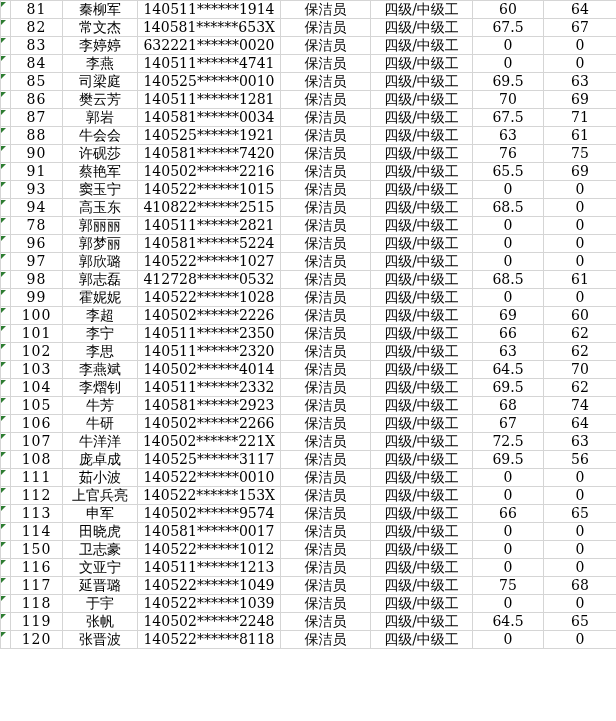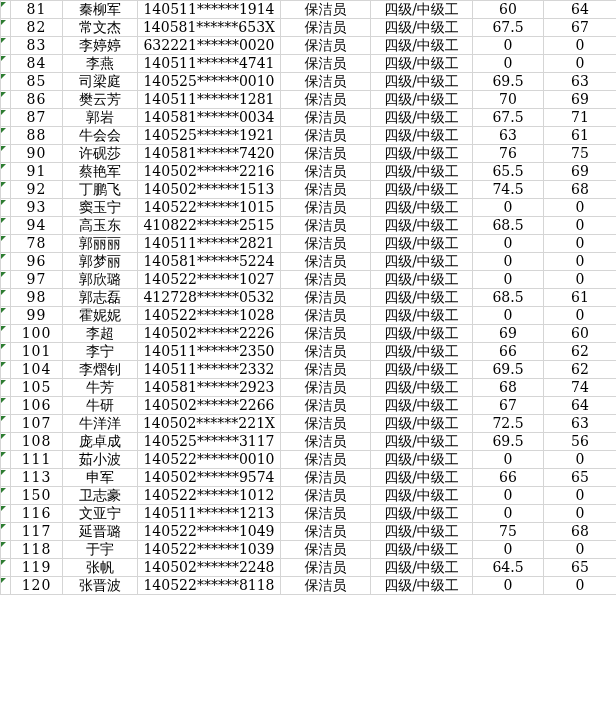--- a/index.html
+++ b/index.html
@@ -183,32 +183,20 @@
       <td class="id-cell">140502******2216</td>
       <td class="job-cell">保洁员</td>
       <td class="grade-cell">四级/中级工</td>
       <td class="score-cell">65.5</td>
       <td class="score-cell">69</td>
     </tr>
         <tr>
       <td class="ind-cell">
             <span class="tri" style="border-top-color: rgb(46, 125, 50);"></span>
           </td>
-      <td class="num-cell">92</td>
-      <td class="name-cell">丁鹏飞</td>
-      <td class="id-cell">140502******1513</td>
-      <td class="job-cell">保洁员</td>
-      <td class="grade-cell">四级/中级工</td>
-      <td class="score-cell">74.5</td>
-      <td class="score-cell">68</td>
-    </tr>
-        <tr>
-      <td class="ind-cell">
-            <span class="tri" style="border-top-color: rgb(46, 125, 50);"></span>
-          </td>
       <td class="num-cell">93</td>
       <td class="name-cell">窦玉宁</td>
       <td class="id-cell">140522******1015</td>
       <td class="job-cell">保洁员</td>
       <td class="grade-cell">四级/中级工</td>
       <td class="score-cell">0</td>
       <td class="score-cell">0</td>
     </tr>
         <tr>
       <td class="ind-cell">
@@ -303,20 +291,44 @@
       <td class="id-cell">140511******2350</td>
       <td class="job-cell">保洁员</td>
       <td class="grade-cell">四级/中级工</td>
       <td class="score-cell">66</td>
       <td class="score-cell">62</td>
     </tr>
         <tr>
       <td class="ind-cell">
             <span class="tri" style="border-top-color: rgb(46, 125, 50);"></span>
           </td>
+      <td class="num-cell">102</td>
+      <td class="name-cell">李思</td>
+      <td class="id-cell">140511******2320</td>
+      <td class="job-cell">保洁员</td>
+      <td class="grade-cell">四级/中级工</td>
+      <td class="score-cell">63</td>
+      <td class="score-cell">62</td>
+    </tr>
+        <tr>
+      <td class="ind-cell">
+            <span class="tri" style="border-top-color: rgb(46, 125, 50);"></span>
+          </td>
+      <td class="num-cell">103</td>
+      <td class="name-cell">李燕斌</td>
+      <td class="id-cell">140502******4014</td>
+      <td class="job-cell">保洁员</td>
+      <td class="grade-cell">四级/中级工</td>
+      <td class="score-cell">64.5</td>
+      <td class="score-cell">70</td>
+    </tr>
+        <tr>
+      <td class="ind-cell">
+            <span class="tri" style="border-top-color: rgb(46, 125, 50);"></span>
+          </td>
       <td class="num-cell">104</td>
       <td class="name-cell">李熠钊</td>
       <td class="id-cell">140511******2332</td>
       <td class="job-cell">保洁员</td>
       <td class="grade-cell">四级/中级工</td>
       <td class="score-cell">69.5</td>
       <td class="score-cell">62</td>
     </tr>
         <tr>
       <td class="ind-cell">
@@ -375,27 +387,51 @@
       <td class="id-cell">140522******0010</td>
       <td class="job-cell">保洁员</td>
       <td class="grade-cell">四级/中级工</td>
       <td class="score-cell">0</td>
       <td class="score-cell">0</td>
     </tr>
         <tr>
       <td class="ind-cell">
             <span class="tri" style="border-top-color: rgb(46, 125, 50);"></span>
           </td>
+      <td class="num-cell">112</td>
+      <td class="name-cell">上官兵亮</td>
+      <td class="id-cell">140522******153X</td>
+      <td class="job-cell">保洁员</td>
+      <td class="grade-cell">四级/中级工</td>
+      <td class="score-cell">0</td>
+      <td class="score-cell">0</td>
+    </tr>
+        <tr>
+      <td class="ind-cell">
+            <span class="tri" style="border-top-color: rgb(46, 125, 50);"></span>
+          </td>
       <td class="num-cell">113</td>
       <td class="name-cell">申军</td>
       <td class="id-cell">140502******9574</td>
       <td class="job-cell">保洁员</td>
       <td class="grade-cell">四级/中级工</td>
       <td class="score-cell">66</td>
       <td class="score-cell">65</td>
+    </tr>
+        <tr>
+      <td class="ind-cell">
+            <span class="tri" style="border-top-color: rgb(46, 125, 50);"></span>
+          </td>
+      <td class="num-cell">114</td>
+      <td class="name-cell">田晓虎</td>
+      <td class="id-cell">140581******0017</td>
+      <td class="job-cell">保洁员</td>
+      <td class="grade-cell">四级/中级工</td>
+      <td class="score-cell">0</td>
+      <td class="score-cell">0</td>
     </tr>
         <tr>
       <td class="ind-cell">
             <span class="tri" style="border-top-color: rgb(46, 125, 50);"></span>
           </td>
       <td class="num-cell">150</td>
       <td class="name-cell">卫志豪</td>
       <td class="id-cell">140522******1012</td>
       <td class="job-cell">保洁员</td>
       <td class="grade-cell">四级/中级工</td>

